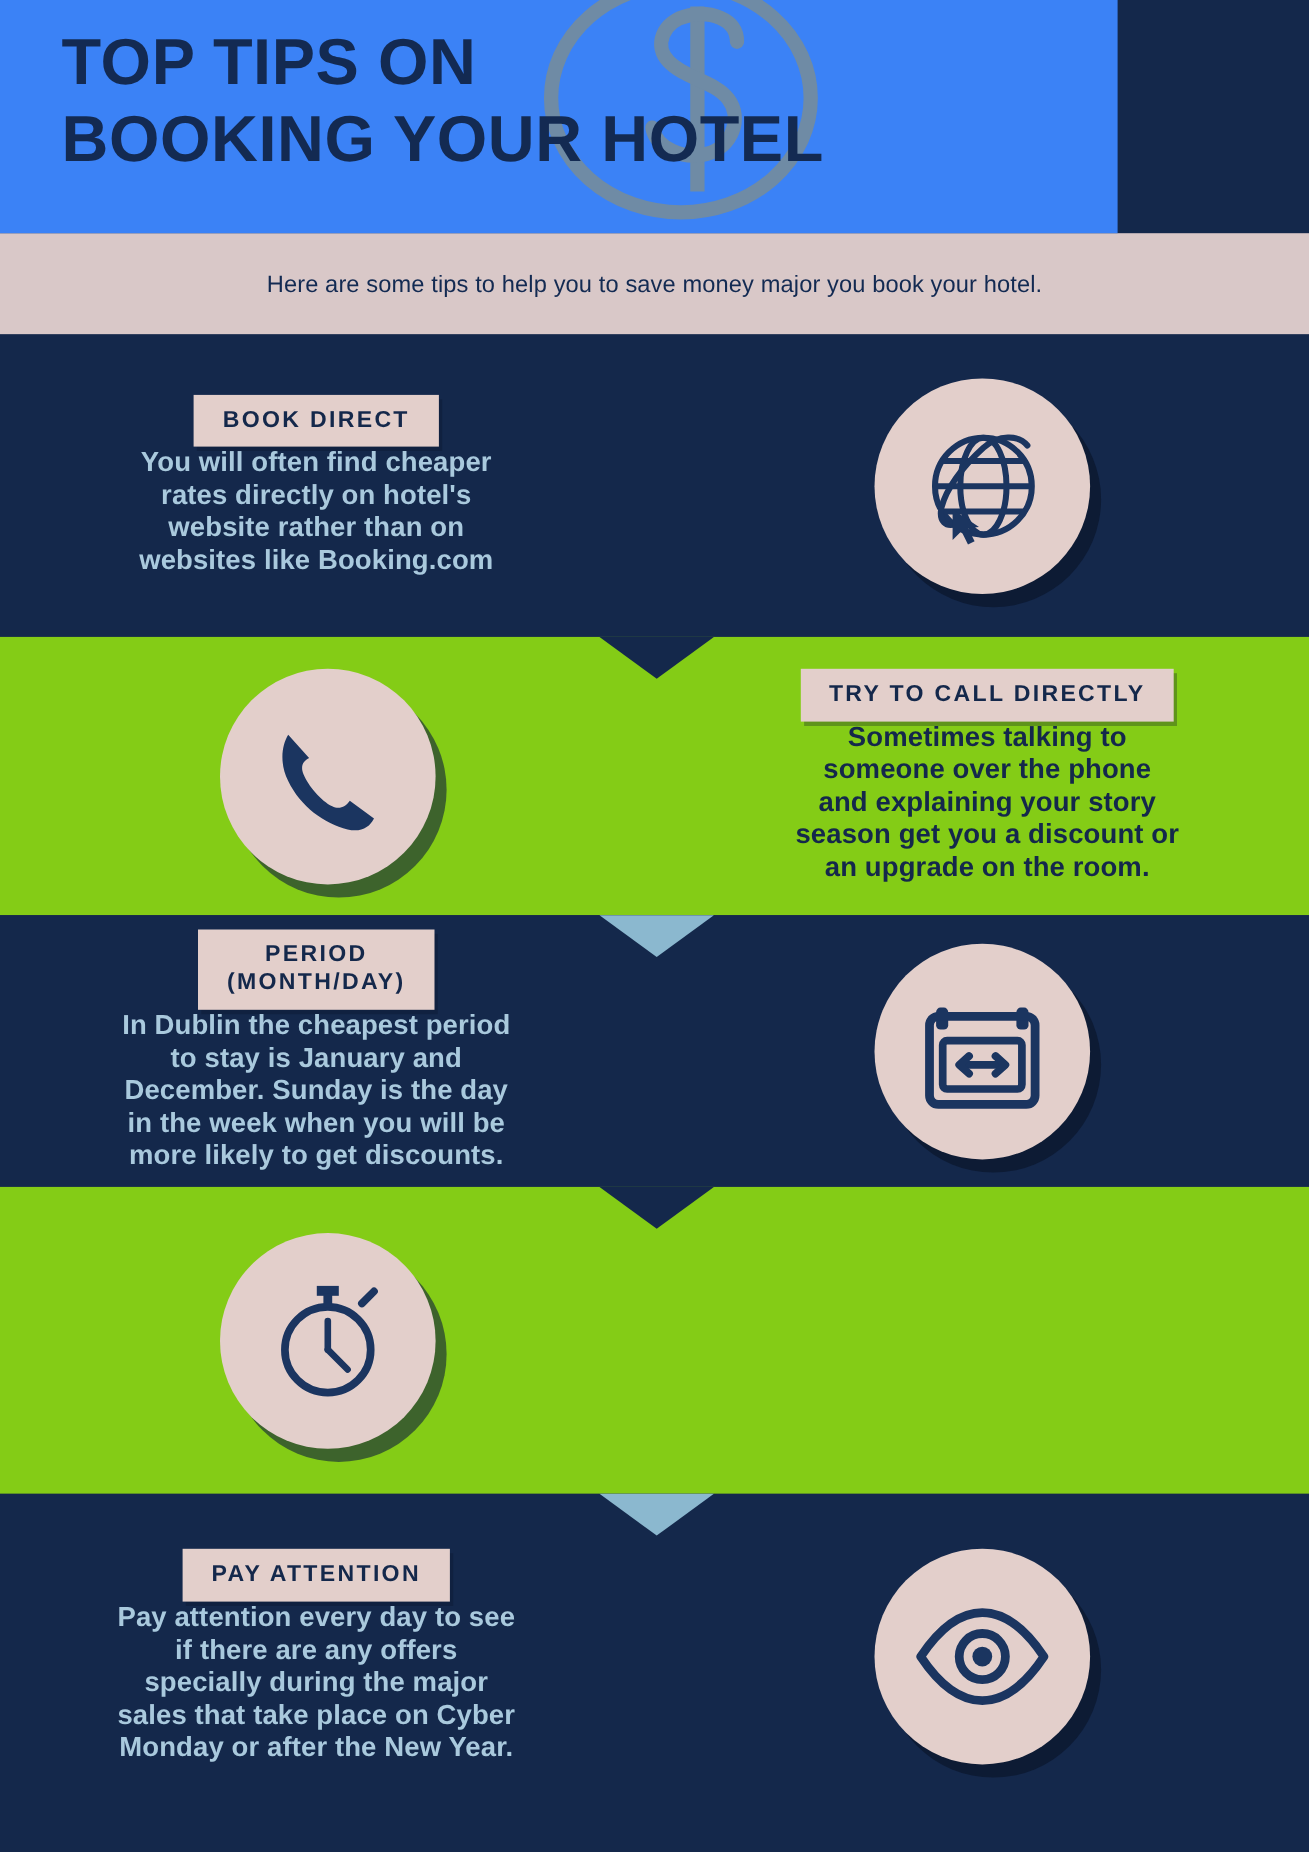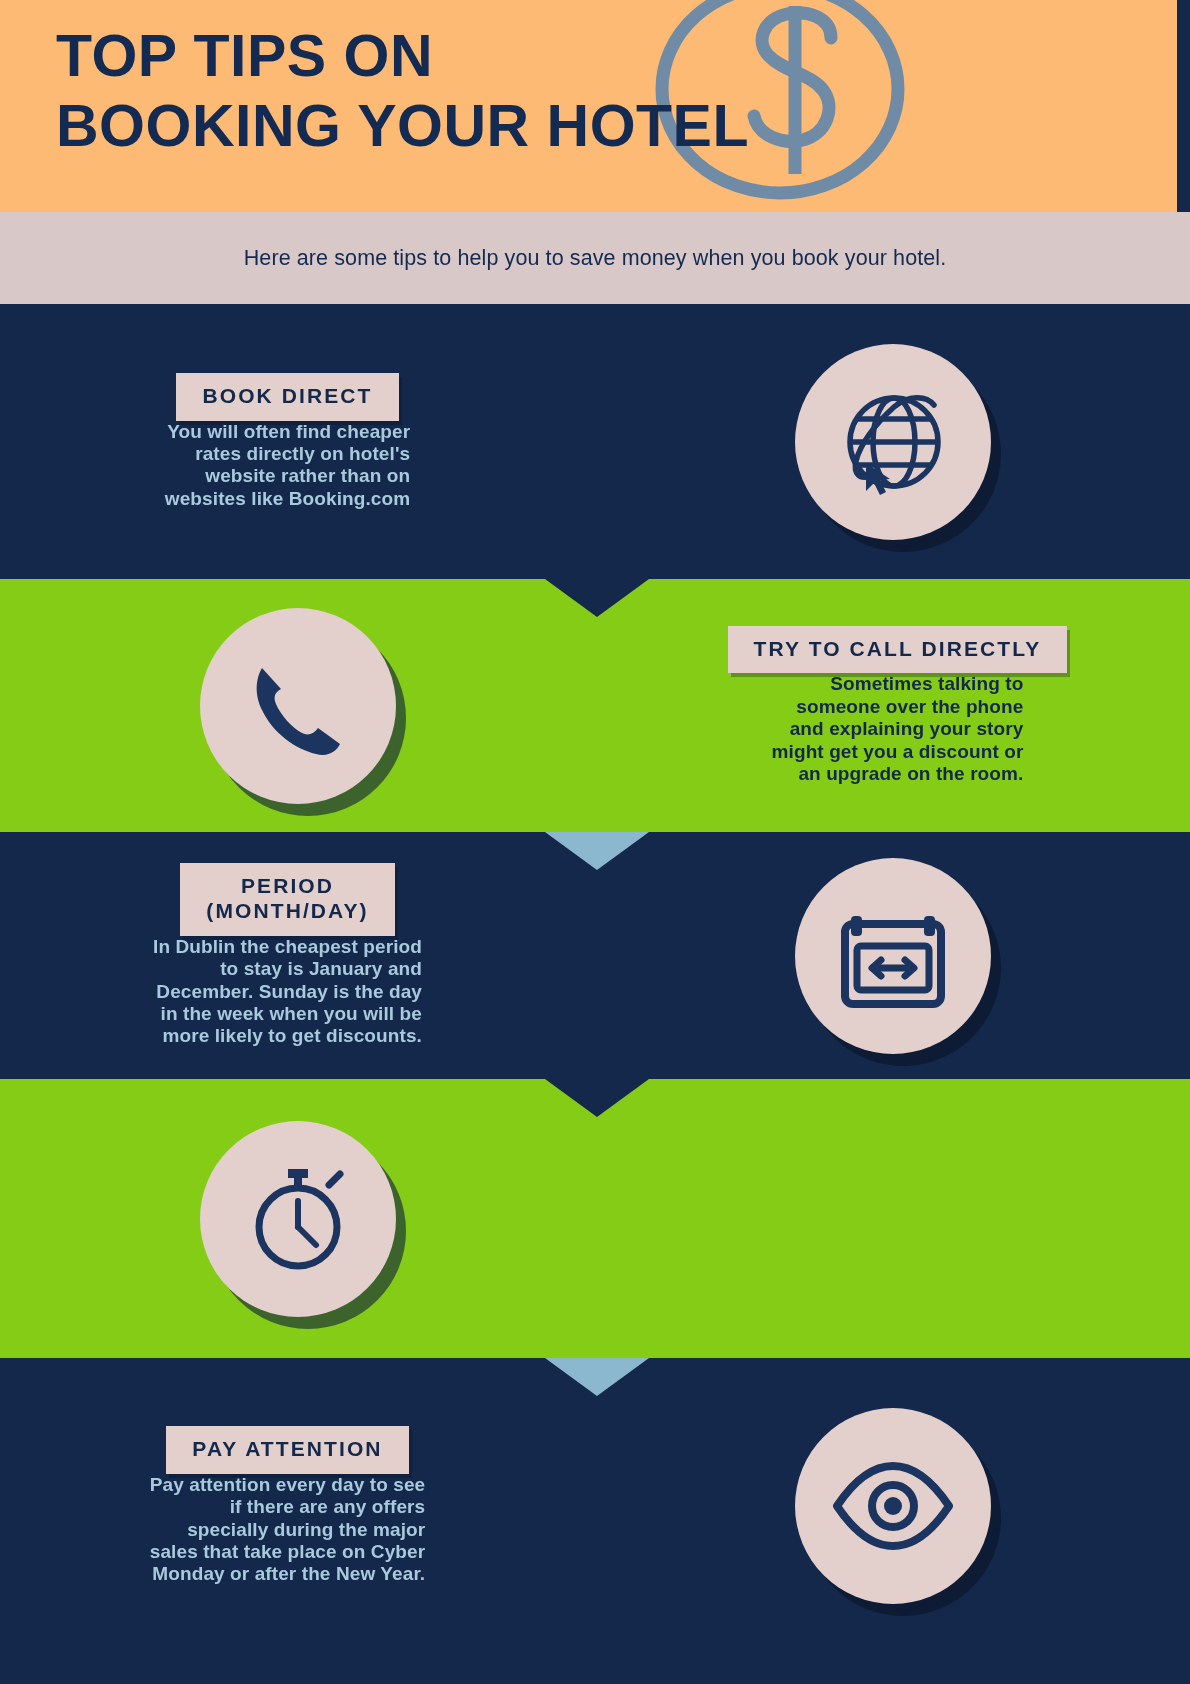--- a/index.html
+++ b/index.html
@@ -13,23 +13,23 @@
   .page {
     position: relative;
     width: 1190px;
     height: 1684px;
     overflow: hidden;
   }
 
   
   .header {
     position: relative;
-    width: 1177px;
+    width: 1016px;
     height: 212px;
-    background: #fdba74;
+    background: #3b82f6;
     overflow: hidden;
   }
   .header-dollar {
     position: absolute;
     right: 272px;
     top: -16px;
     width: 260px;
     height: 230px;
     opacity: 1;
     pointer-events: none;
@@ -113,23 +113,23 @@
     font-size: 21px;
     letter-spacing: 2.1px;
     padding: 11px 26px 12px 26px;
     text-align: center;
     line-height: 1.18;
     margin-bottom: 0;
     white-space: pre-line;
     box-shadow: 3px 4px 0 rgba(10,20,40,0.30);
   }
   .body-text {
-    text-align: right;
+    text-align: center;
     font-weight: bold;
-    font-size: 19px;
+    font-size: 25px;
     line-height: 1.18;
     letter-spacing: 0.1px;
     white-space: pre-line;
   }
   .dark .body-text { color: #a9c9dd; }
   .light .body-text { color: #14284b; }
 
   
   .icon-wrap {
     position: relative;
@@ -177,21 +177,21 @@
       <ellipse cx="135" cy="105" rx="118" ry="104" fill="none" stroke="#6f8ba5" stroke-width="13"></ellipse>
       <path d="M150 22 L150 190" stroke="#6f8ba5" stroke-width="13" fill="none"></path>
       <path d="M186 54 C186 32 160 26 142 30 C118 35 110 58 124 72 C138 87 166 90 178 106
                C191 123 182 150 158 156 C138 161 113 152 109 132" fill="none" stroke="#6f8ba5" stroke-width="13" stroke-linecap="round"></path>
     </svg>
     <div class="header-title">TOP TIPS ON
 BOOKING YOUR HOTEL</div>
   </div>
 
   <div class="subtitle-band">
-    <div class="subtitle-text">Here are some tips to help you to save money when you book your hotel.</div>
+    <div class="subtitle-text">Here are some tips to help you to save money major you book your hotel.</div>
   </div>
 
   <div class="section dark sec1">
     <div class="half text-left">
       <div class="tag">BOOK DIRECT</div>
       <div class="body-text">You will often find cheaper
 rates directly on hotel's
 website rather than  on
 websites like Booking.com</div>
     </div>
@@ -226,21 +226,21 @@
                      L78 80 C74 86 68 88 62 85 C52 80 40 66 36 56 C33 49 35 44 41 41 Z" fill="#1b3560"></path>
           </svg>
         </div>
       </div>
     </div>
     <div class="half text-right">
       <div class="tag">TRY TO CALL DIRECTLY</div>
       <div class="body-text">Sometimes talking to
 someone over the phone
 and explaining your story
-might get you a discount or
+season get you a discount or
 an upgrade on the room.</div>
     </div>
     <div class="notch to-dark"></div>
   </div>
 
   <div class="section dark sec3">
     <div class="half text-left">
       <div class="tag">PERIOD
 (MONTH/DAY)</div>
       <div class="body-text">In Dublin the cheapest period

